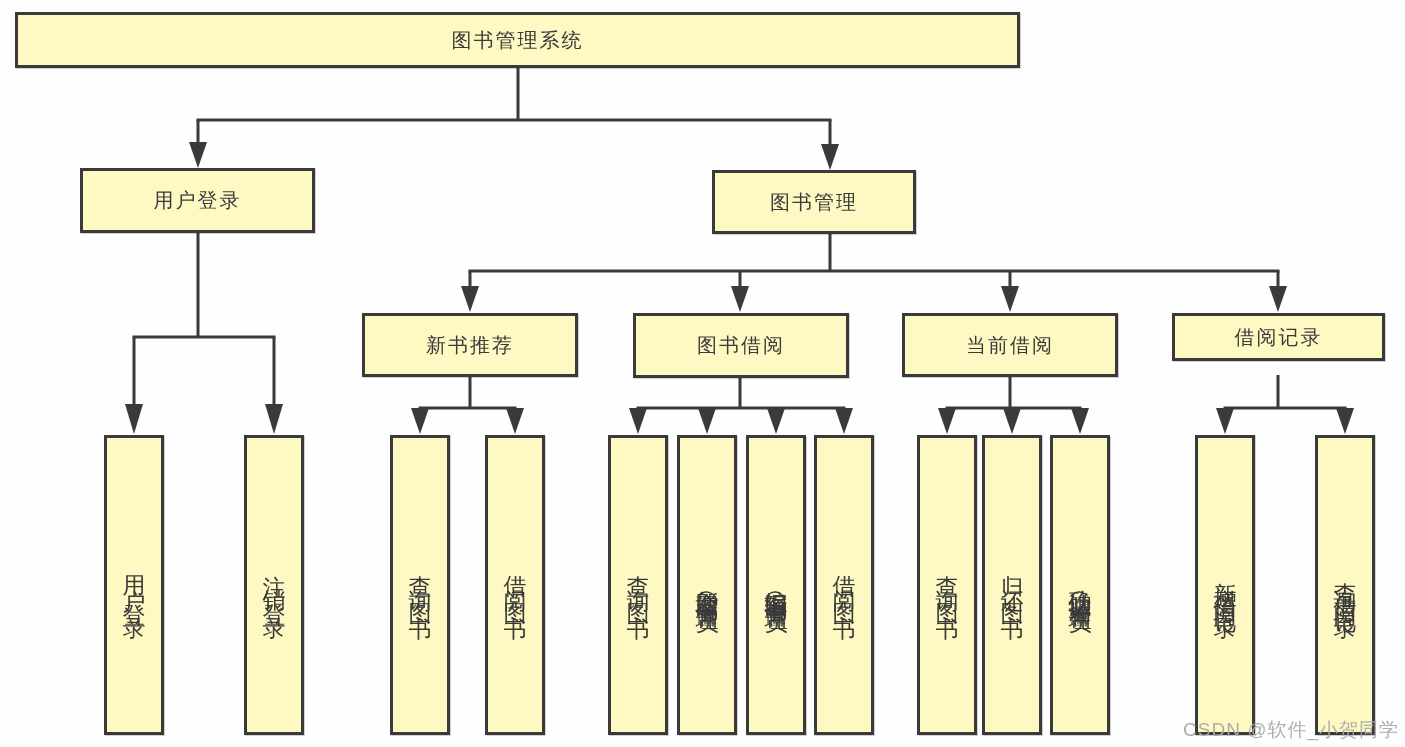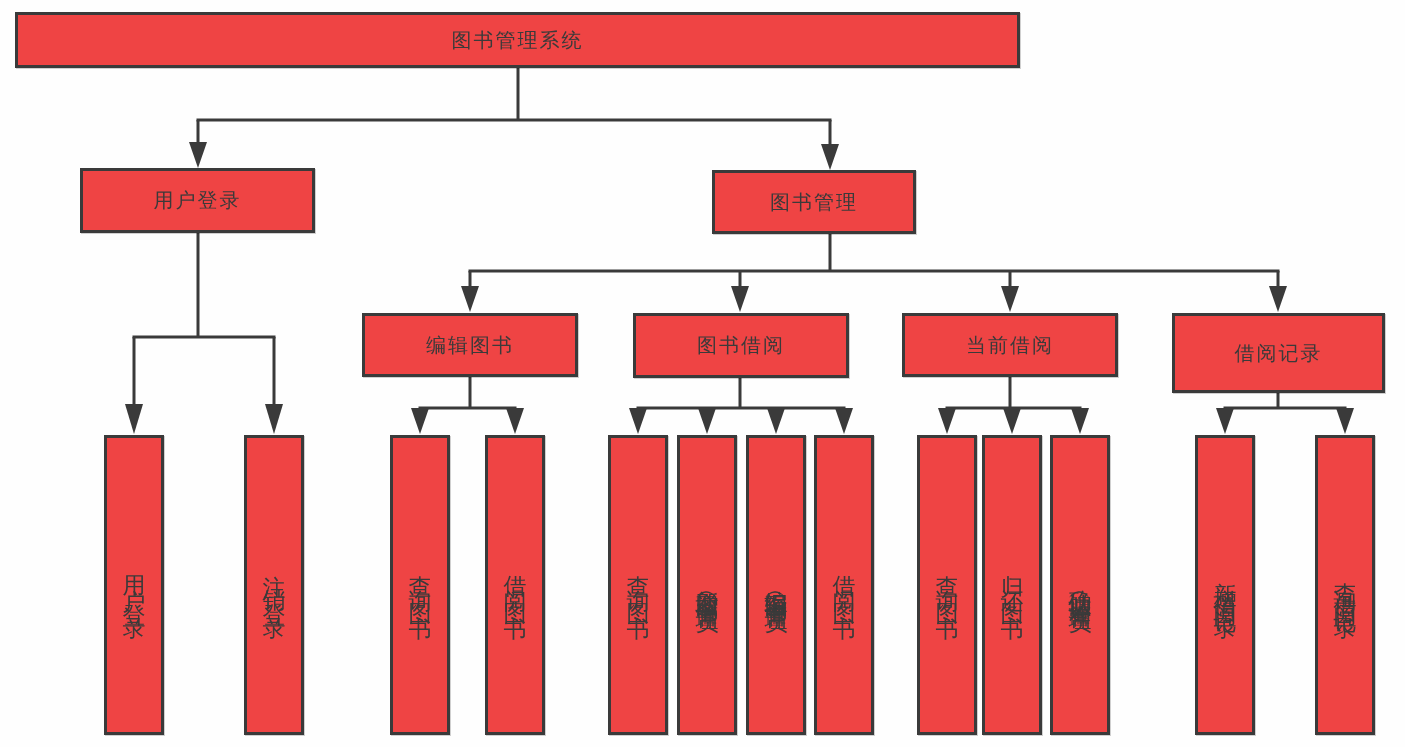--- a/index.html
+++ b/index.html
@@ -8,21 +8,21 @@
     width:1405px;height:747px;
     background:#fefefe;
     font-family:"Liberation Sans",sans-serif;
     overflow:hidden;
   }
   #connectors{position:absolute;left:0;top:0;z-index:0;pointer-events:none;}
   .node{
     position:absolute;
     box-sizing:border-box;
     border:3px solid #3a3a3a;
-    background:#ef4444;
+    background:#fef9c3;
     color:#3a3a3a;
     display:flex;align-items:center;justify-content:center;
     z-index:1;
     box-shadow:1px 1px 0 rgba(0,0,0,0.18);
   }
   .node.h span{
     font-size:20px;
     letter-spacing:2px;
     white-space:nowrap;
   }
@@ -111,29 +111,29 @@
   </div>
 
   <div class="node h" style="left:80px;top:168px;width:235px;height:65px">
     <span>用户登录</span>
   </div>
   <div class="node h" style="left:712px;top:170px;width:204px;height:64px">
     <span>图书管理</span>
   </div>
 
   <div class="node h" style="left:362px;top:313px;width:216px;height:64px">
-    <span>编辑图书</span>
+    <span>新书推荐</span>
   </div>
   <div class="node h" style="left:633px;top:313px;width:216px;height:65px">
     <span>图书借阅</span>
   </div>
   <div class="node h" style="left:902px;top:313px;width:216px;height:64px">
     <span>当前借阅</span>
   </div>
-  <div class="node h" style="left:1172px;top:313px;width:213px;height:80px">
+  <div class="node h" style="left:1172px;top:313px;width:213px;height:48px">
     <span>借阅记录</span>
   </div>
 
   <div class="node v vt4" style="left:104px;top:435px;width:60px;height:300px">
     <span>用户登录</span>
   </div>
   <div class="node v vt4" style="left:244px;top:435px;width:60px;height:300px">
     <span>注销登录</span>
   </div>
 
@@ -167,14 +167,15 @@
     <span>确认归还（管理员）</span>
   </div>
 
   <div class="node v vt6" style="left:1195px;top:435px;width:60px;height:300px">
     <span>新增借阅记录</span>
   </div>
   <div class="node v vt6" style="left:1315px;top:435px;width:60px;height:300px">
     <span>查询借阅记录</span>
   </div>
 
+  <div id="watermark">CSDN @软件_小贺同学</div>
 
 </div>
 
 </body></html>

